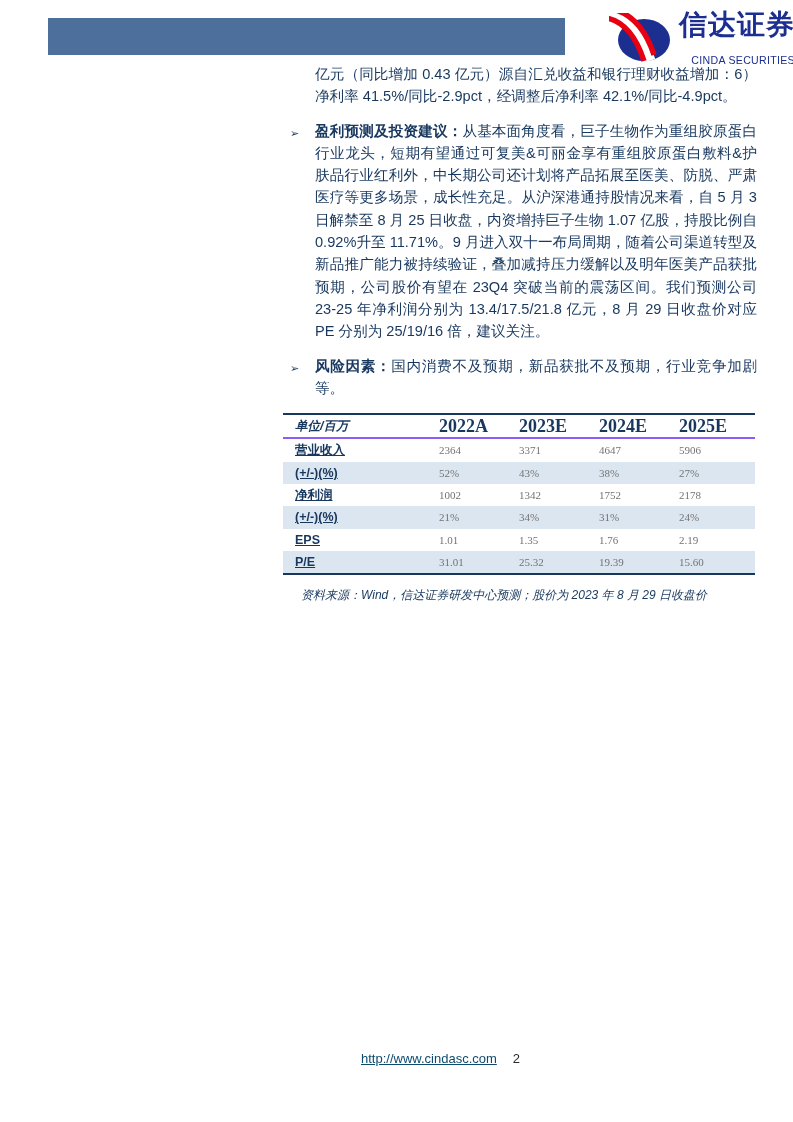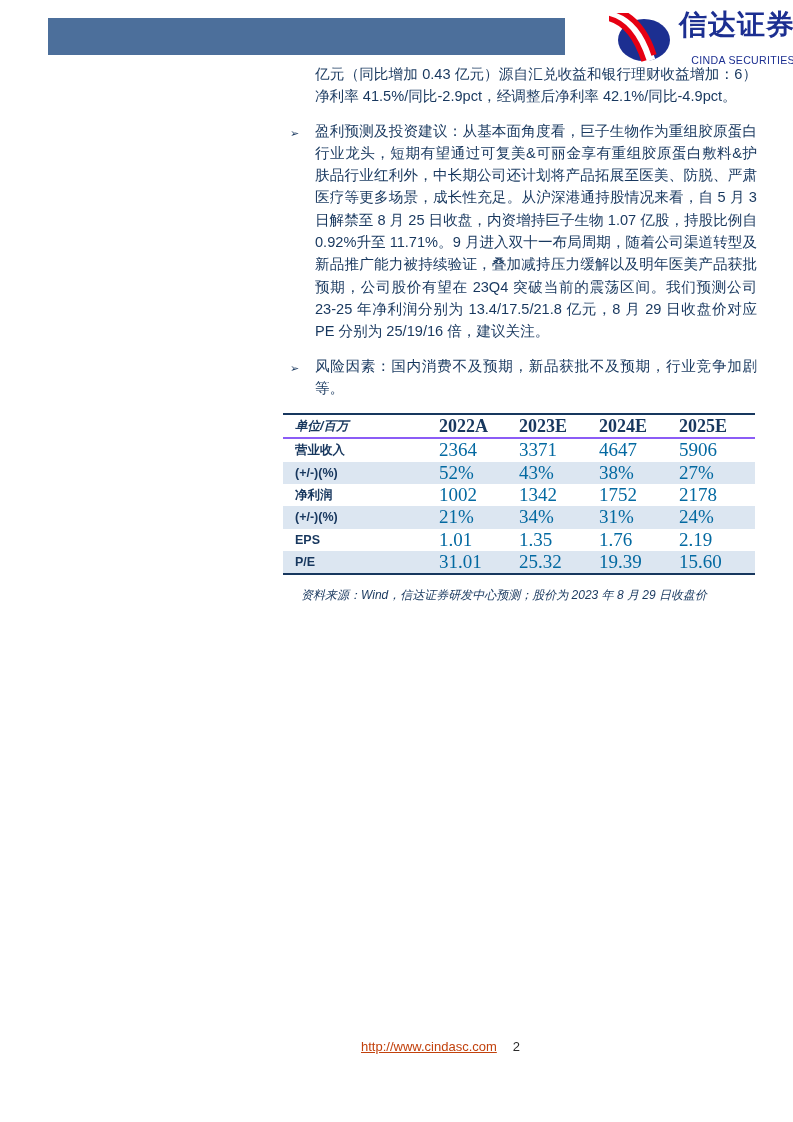--- a/index.html
+++ b/index.html
@@ -31,21 +31,21 @@
     position:absolute; left:290px; top:63px; width:467px;
     color:#17375e; font-size:14.6px; line-height:22.3px; text-align:justify;
   }
   .cont-para { margin-left:25px; }
   .bullet { display:flex; margin-top:12px; }
   .bullet .marker {
     width:25px; flex:none; font-size:11px; color:#17375e; padding-top:3px;
     font-family:"DejaVu Sans",sans-serif;
   }
   .bullet .btext { flex:1; }
-  .bullet .blabel { font-weight:normal;margin-top:16px; }
+  .bullet .blabel { font-weight:bold;margin-top:16px; }
   
   table.fin {
     margin:14px 0 0 -7px; width:472px; border-collapse:collapse;
     border-top:2px solid #17375e; border-bottom:2px solid #17375e;
     table-layout:fixed;
   }
   table.fin thead th {
     border-bottom:2px solid #8b5cf6; height:21px; text-align:left;
     vertical-align:middle; color:#17375e;
   }
@@ -54,36 +54,37 @@
   }
   th.year {
     font-size:18px; font-weight:bold; padding-left:2px;
     font-family:"Liberation Serif",serif;
   }
   table.fin tbody tr { height:19.6px; }
   table.fin tbody tr.shaded { background:#dce6f1; }
   td.rlabel {
     font-size:12.5px; font-weight:bold; color:#17375e; padding-left:12px;
     vertical-align:middle;
+    text-decoration:underline;
   }
   td.rval {
-    font-size:19px; color:#0369a1; padding-left:2px; vertical-align:middle;
+    font-size:11px; color:#737373; padding-left:2px; vertical-align:middle;
     font-family:"Liberation Serif",serif;
   }
   .source {
     margin:9px 0 0 11px; font-size:12px; font-style:italic; color:#17375e;
     text-align:left;
   }
   
   .footer {
     position:absolute; left:352px; top:1039px; white-space:nowrap;
     font-size:13px; display:flex; align-items:baseline;
   }
   .footer .disc { font-weight:bold; font-style:italic; color:#17375e; }
-  .footer .link { color:#c2410c; text-decoration:underline; margin-left:9px; cursor:pointer; }
+  .footer .link { color:#0c4a6e; text-decoration:underline; margin-left:9px; cursor:pointer;margin-top:12px; }
   .footer .pnum { color:#2b2b2b; margin-left:16px; font-family:"Liberation Sans",sans-serif; }
 </style>
 </head>
 <body>
 
 <div class="page">
 
   <div class="topbar"></div>
 
   <div class="brand">

